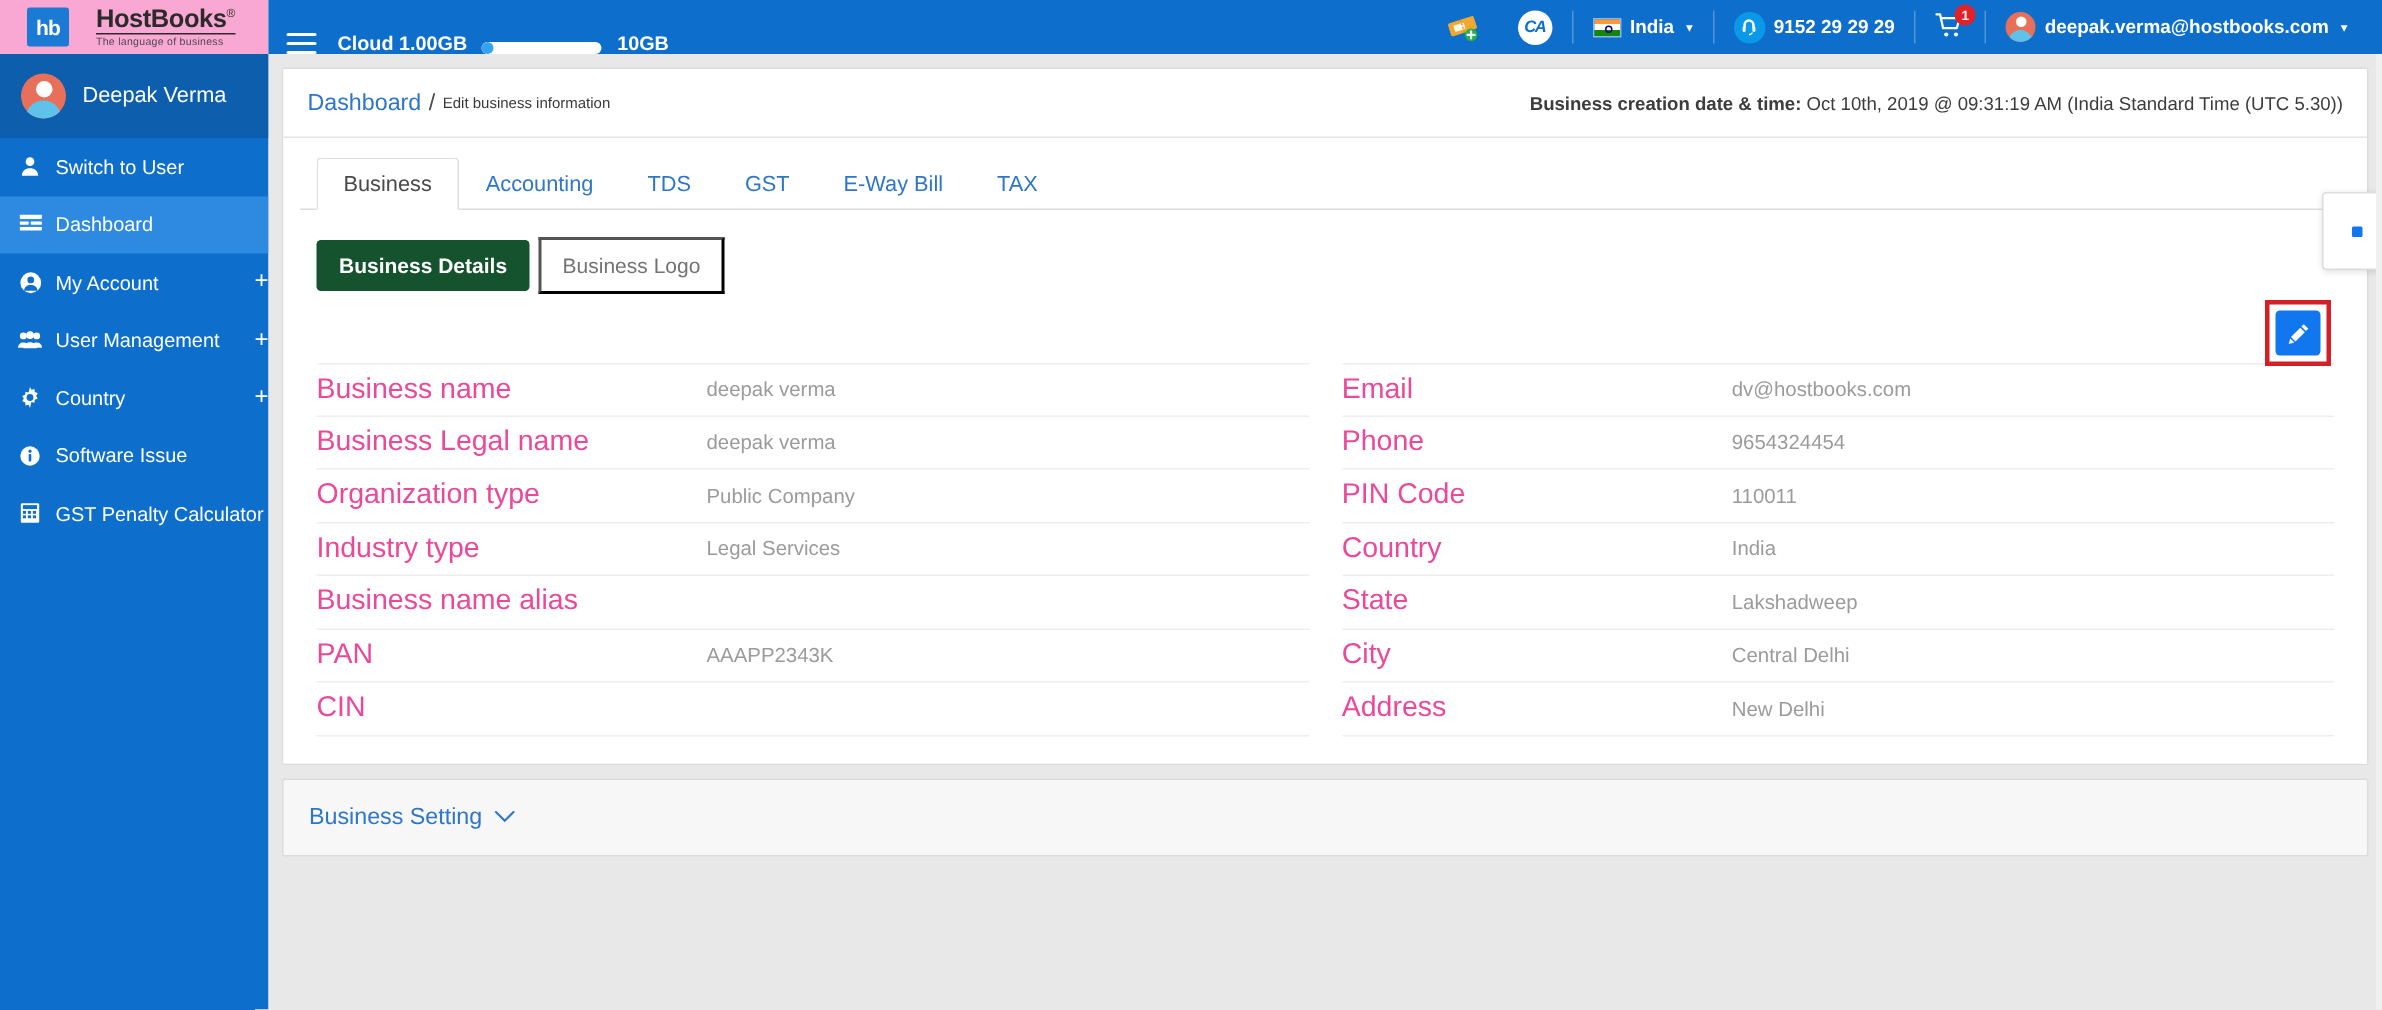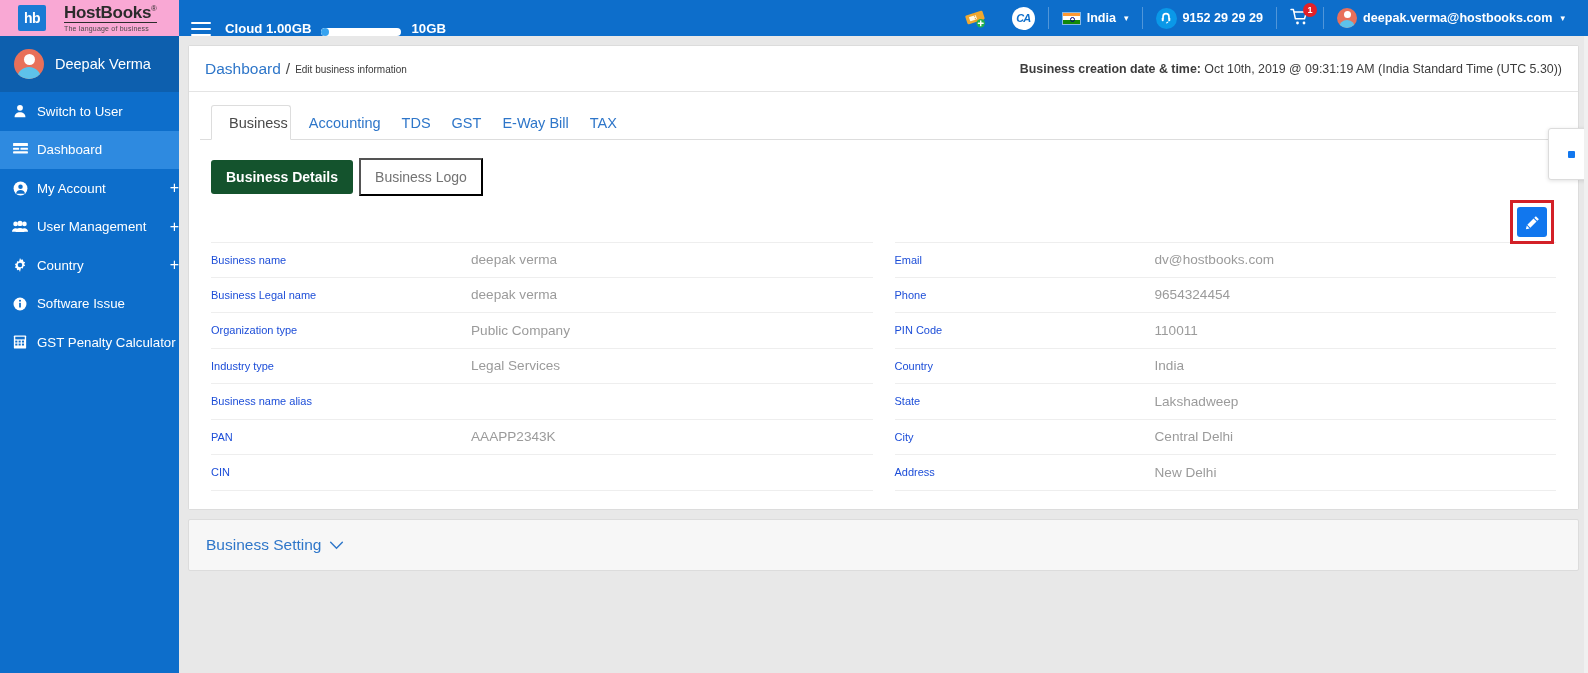--- a/index.html
+++ b/index.html
@@ -154,21 +154,21 @@
   .crumb-right { margin-left: auto; font-size: 12.4px; color: #3c3c3c; white-space: nowrap; }
   .crumb-right b { font-weight: bold; }
 
   .card-body { padding: 10px 11px 13px 11px; background: #fff; }
 
   .tabs {
     display: flex; align-items: flex-end; border-bottom: 1px solid #dddddd;
     padding-left: 11px; height: 38px;
   }
   .tab {
-    font-size: 14.5px; color: #2e76c9; padding: 9px 2px 8px 17px;
+    font-size: 14.5px; color: #2e76c9; padding: 9px 17px 8px 17px;
     cursor: pointer; position: relative; top: 1px; white-space: nowrap;
     border: 1px solid transparent; border-radius: 3px 3px 0 0;
   }
   .tab.active {
     color: #4a4a4a; background: #fff;
     border-color: #dddddd #dddddd #fff #dddddd;
   }
 
   .subtabs { display: flex; align-items: center; gap: 6px; padding: 18px 0 0 11px; }
   .pill {
@@ -189,21 +189,21 @@
     display: flex; align-items: center; justify-content: center; cursor: pointer;
   }
 
   .fields-grid { display: flex; gap: 22px; padding: 0 11px 5px 11px; }
   .fcol { flex: 1; min-width: 0; }
   .frow {
     display: flex; align-items: center; height: 35.5px;
     border-bottom: 1px solid #eeeeee;
   }
   .fcol .frow:first-child { border-top: 1px solid #eeeeee; }
-  .flabel { width: 260px; flex: none; font-size: 11px; color: #1d4ed8; }
+  .flabel { width: 260px; flex: none; font-size: 19px; color: #ec4899; }
   .fval { font-size: 13.6px; color: #9b9b9b; display: flex; align-items: center; gap: 9px; }
   .badge-nv {
     background: #e32128; color: #fff; font-size: 9.5px; font-weight: bold;
     padding: 2px 5px; border-radius: 3px; line-height: 1.3;
   }
 
   .setting-card {
     margin-top: 9px; background: #f7f7f7; border: 1px solid #dcdcdc;
     border-radius: 2px; padding: 16px 17px;
     display: flex; align-items: center; gap: 8px; cursor: pointer;

